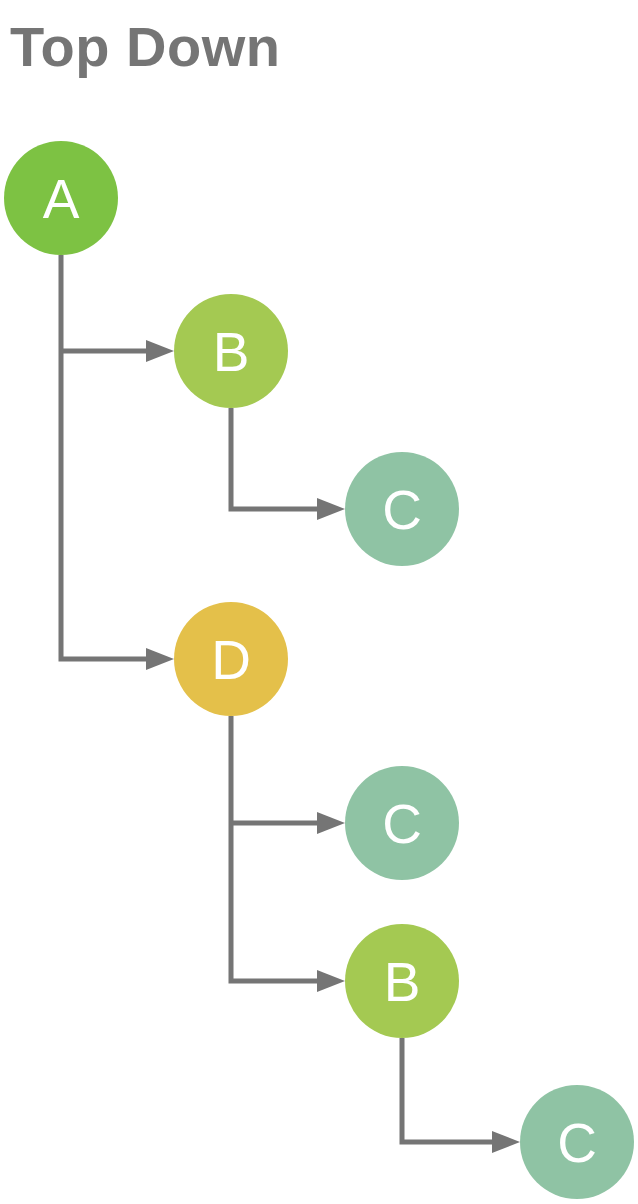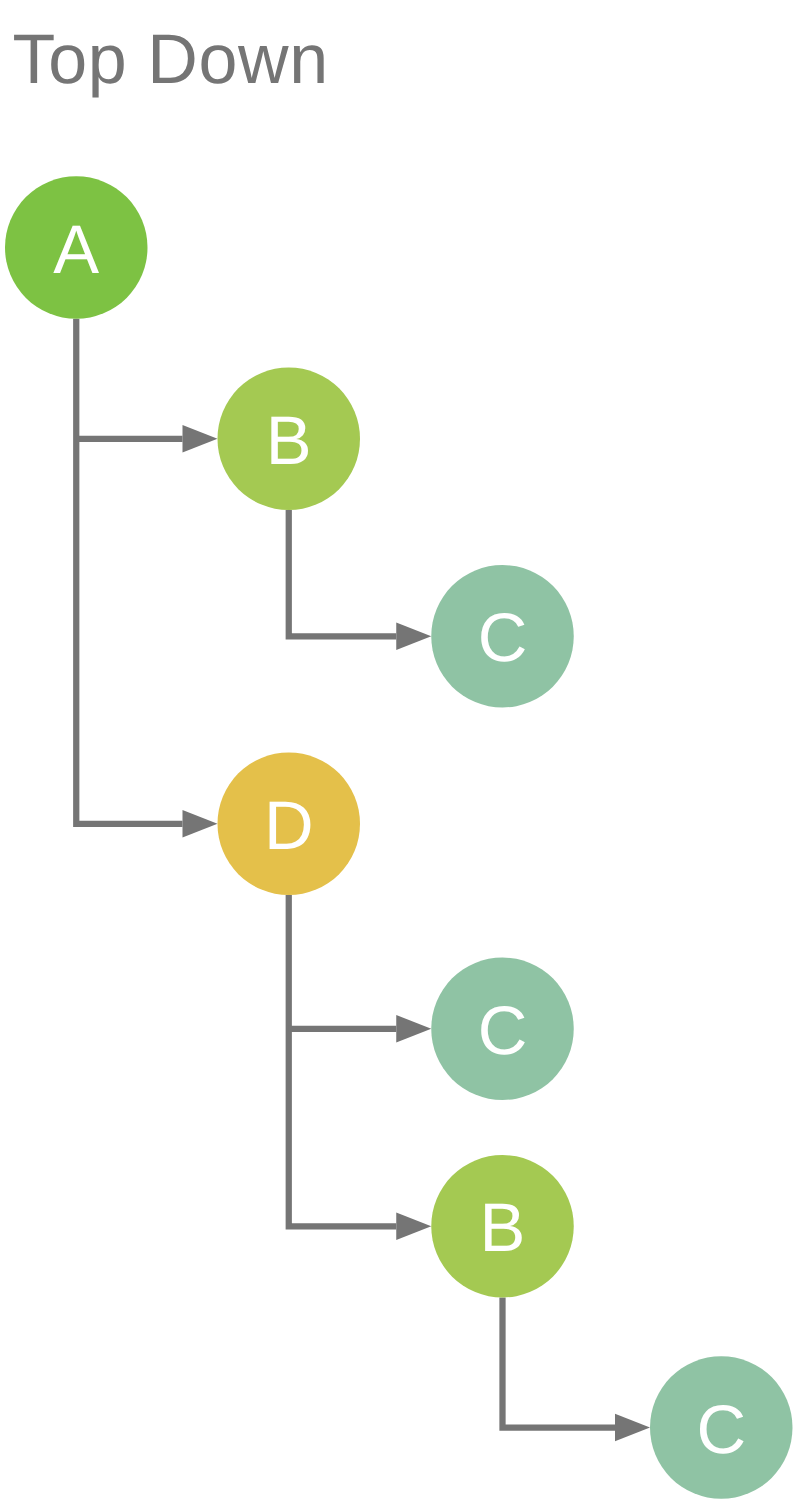--- a/index.html
+++ b/index.html
@@ -13,21 +13,21 @@
     width: 638px;
     height: 1204px;
     background: #ffffff;
     overflow: hidden;
   }
   .diagram-title {
     position: absolute;
     left: 10px;
     top: 14px;
     font-size: 56px;
-    font-weight: 400;
+    font-weight: 700;
     letter-spacing: 0.5px;
     color: #757575;
     white-space: nowrap;
     user-select: none;
   }
   svg.canvas {
     position: absolute;
     left: 0;
     top: 0;
     display: block;

